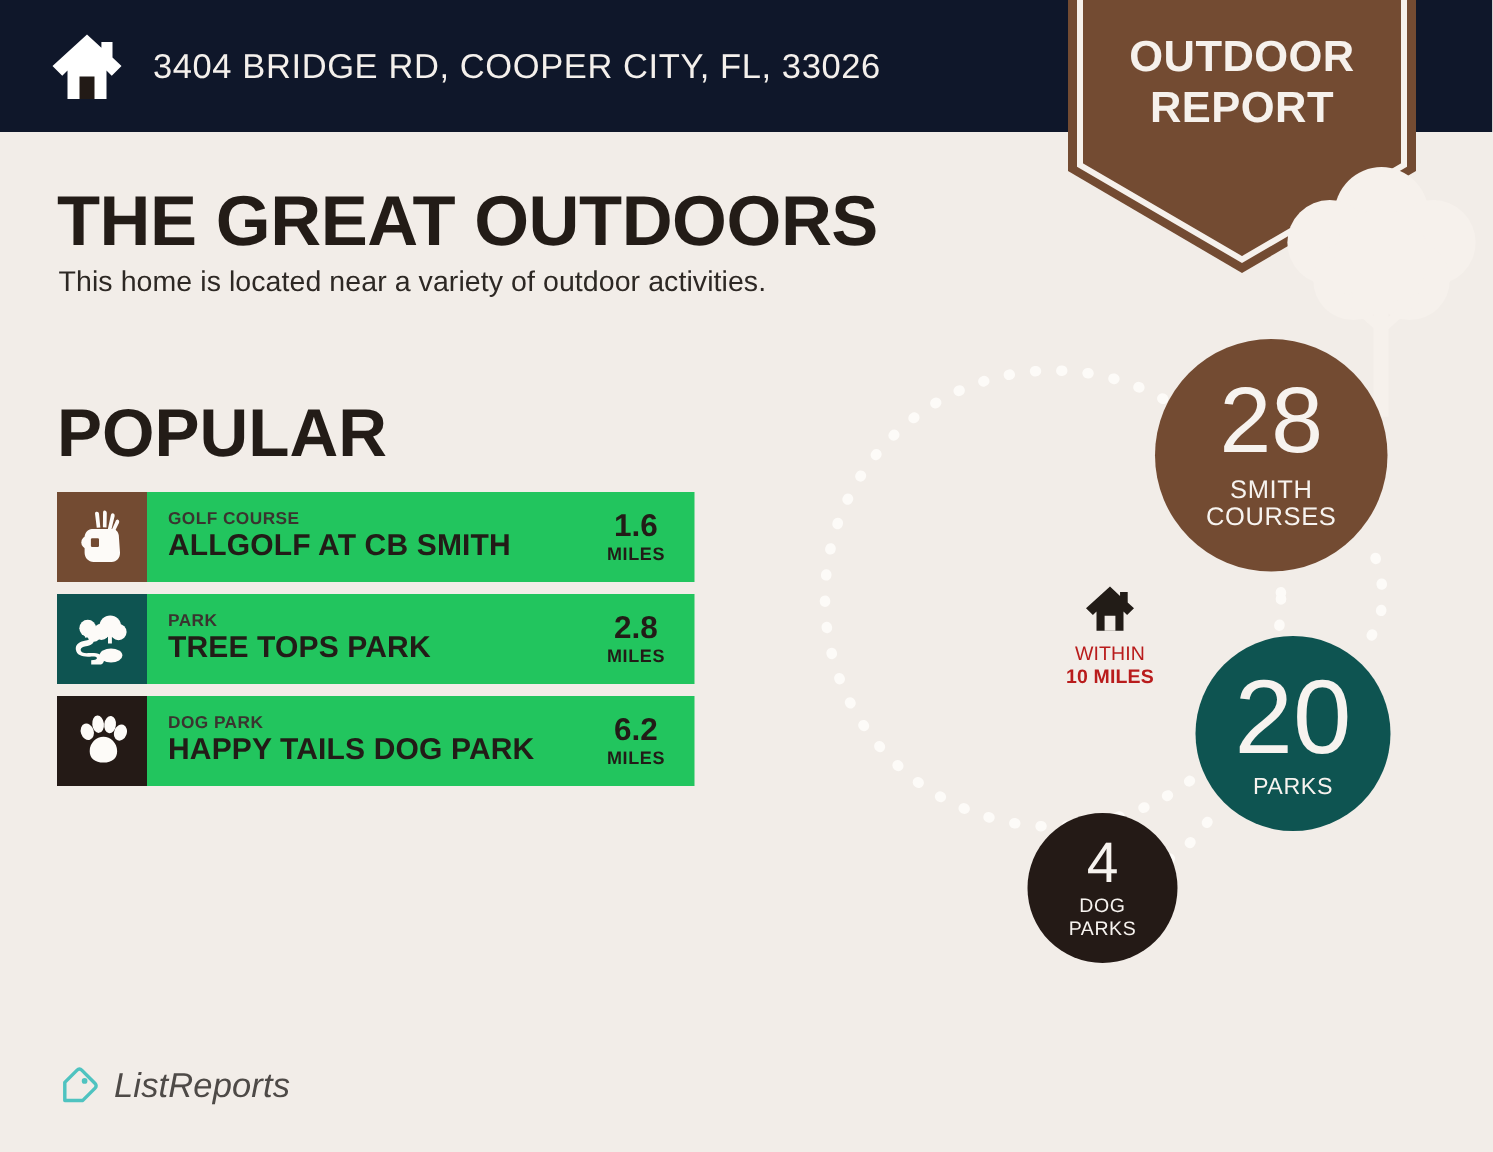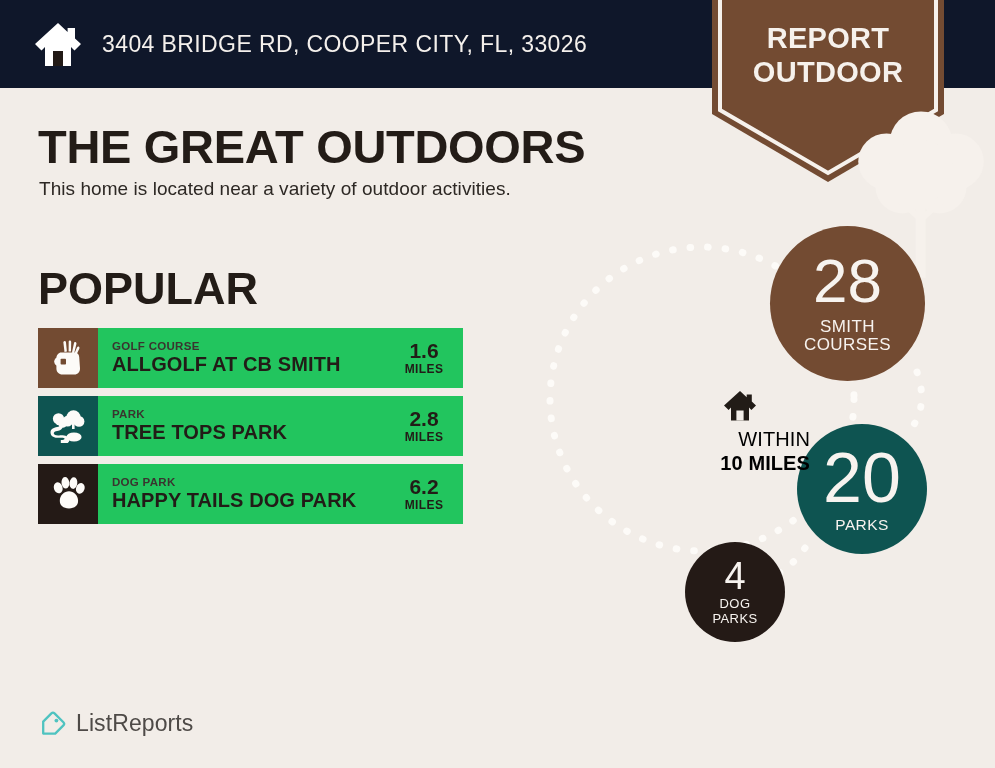--- a/index.html
+++ b/index.html
@@ -186,40 +186,40 @@
   #bubble-dogparks .bub-num { font-size: 38px; }
   #bubble-dogparks .bub-lab { font-size: 13px; margin-top: 3px; }
 
   .center-label {
     position: absolute; left: 148px; top: 167px;
     width: 140px;
     text-align: center;
   }
   .center-label .house-sm { width: 36px; height: 33px; display:block; margin: 0 auto 6px; }
   .center-label .cl-line {
-    color: #000000;
-    font-size: 20px;
+    color: #b91c1c;
+    font-size: 13px;
     font-weight: 500;
     line-height: 1.18;
     letter-spacing: 0.1px;
-    text-align: right;
   }
   .center-label .cl-line.bold { font-weight: 700; }
 
   
   .logo {
     position: absolute; left: 40px; top: 710px;
     display: flex; align-items: center; gap: 9px;
   }
   .logo svg { display:block; }
   .logo-text {
     color: #4e4a47;
     font-size: 23px;
     font-weight: 400;
     letter-spacing: 0.1px;
+    font-style: italic;
   }
   .disclaimer {
     position: absolute; left: 440px; top: 713px;
     width: 530px;
     color: #2f2a26;
     font-size: 13.2px;
     line-height: 1.42;
   }
   .disclaimer b { font-weight: 700; }
 </style>
@@ -239,22 +239,22 @@
       <span class="header-address">3404 BRIDGE RD, COOPER CITY, FL, 33026</span>
     </div>
   </div>
 
   <div class="badge">
     <svg viewBox="0 0 232 182" aria-hidden="true">
       <path fill="#734b32" d="M0 0 H232 V114 L116 182 L0 114 Z"></path>
       <path fill="none" stroke="#f6f1ec" stroke-width="4" d="M8 -20 V110 L116 173 L224 110 V-20"></path>
     </svg>
     <div class="badge-text">
+      <div>OUTDOOR</div>
       <div>REPORT</div>
-      <div>OUTDOOR</div>
     </div>
     <svg class="badge-tree" viewBox="0 0 46 58" aria-hidden="true">
       <g fill="#f6f1ec">
         <circle cx="23" cy="13" r="10"></circle>
         <circle cx="12" cy="19" r="9"></circle>
         <circle cx="34" cy="19" r="9"></circle>
         <circle cx="17" cy="27" r="8.5"></circle>
         <circle cx="29" cy="27" r="8.5"></circle>
         <circle cx="23" cy="22" r="10"></circle>
         <rect x="21.3" y="27" width="3.2" height="29"></rect>

